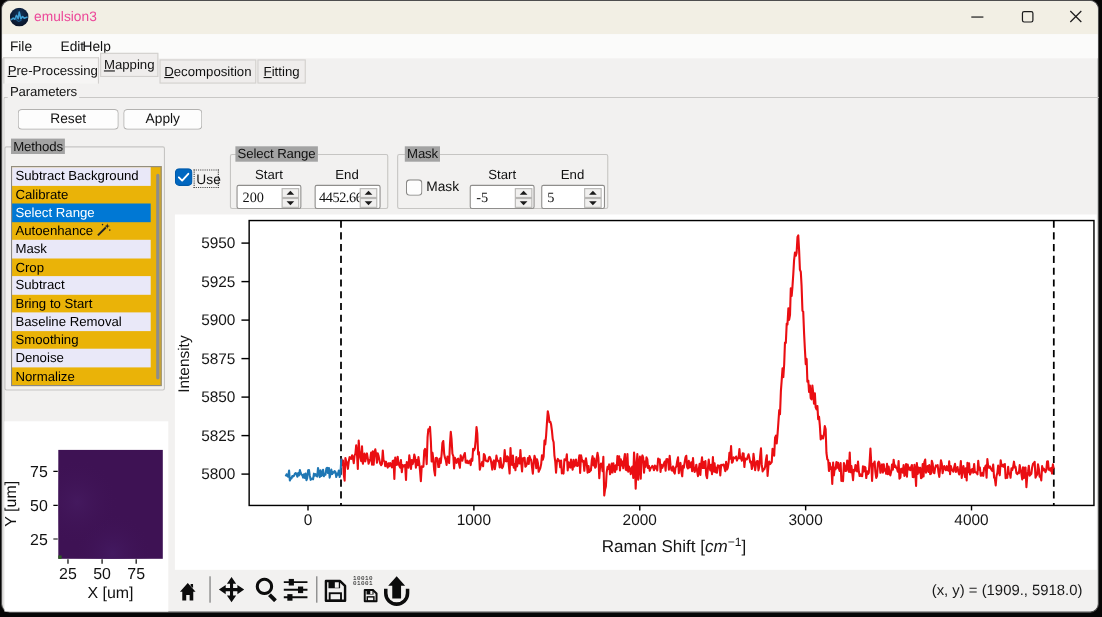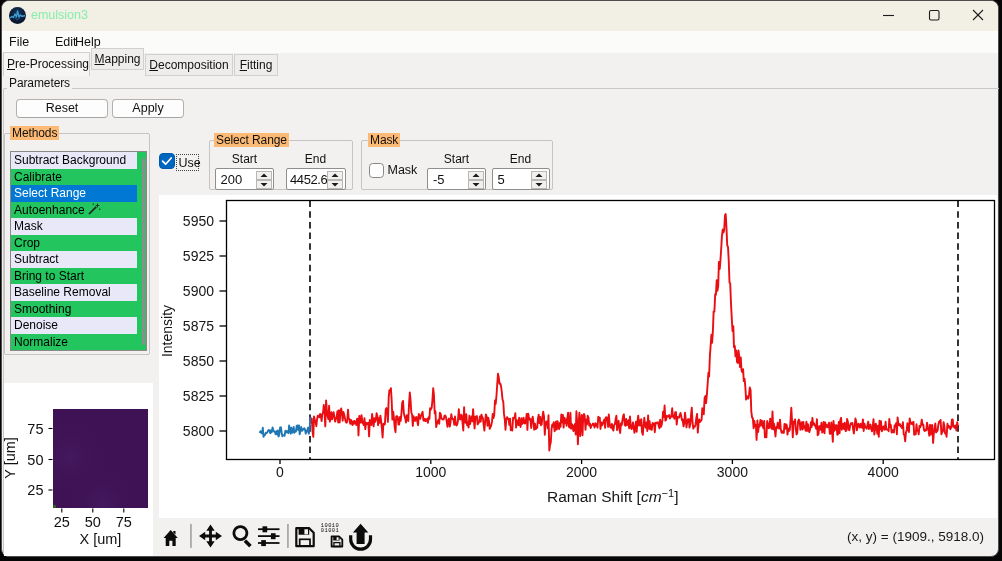--- a/index.html
+++ b/index.html
@@ -9,30 +9,30 @@
 #winbg { left:1px; top:0; width:998px; height:557px; background:#f2f1f0;
   border:1px solid #4e4e4e; border-radius:8px; }
 #title { left:2px; top:1px; width:996px; height:30px; background:#f2efe4;
   border-radius:8px 8px 0 0; }
 #menu { left:2px; top:31px; width:996px; height:22px; background:#fbfbfa; }
 .mi { position:absolute; top:35px; font-size:12.5px; color:#111; }
 .tab { position:absolute; font-size:12px; color:#111; text-align:center;
   border:1px solid #d2d0ce; background:#efedec; line-height:20px; white-space:nowrap; }
 .tabActive { background:#f6f5f4; border-bottom:none;text-align:right; }
 .gb { position:absolute; border:1px solid #c6c5c3; border-radius:2px; }
-.gbt { position:absolute; font-size:12px; color:#111; background:#fdba74; padding:0 2px; letter-spacing:-0.1px; }
+.gbt { position:absolute; font-size:12px; color:#111; background:#a3a3a3; padding:0 2px; letter-spacing:-0.1px; }
 .btn { position:absolute; background:#fdfdfd; border:1px solid #b3b2b0;
   border-bottom-color:#a5a4a2; border-radius:4px; font-size:12.5px; color:#111;
   text-align:center; }
 .lrow { position:absolute; left:0; width:126px; height:16.5px; font-size:12px;
   color:#000; padding-left:3px; line-height:16.5px; white-space:nowrap; overflow:hidden; }
 .lav { background:#e9e8f8; }
 .spin { position:absolute; background:#fff; border:1px solid #8f8e8c; border-radius:2px;
   font-size:13px; color:#111; height:21.5px; }
-.spin .tx { position:absolute; left:5px; top:2.5px; white-space:nowrap; overflow:hidden; }
+.spin .tx { position:absolute; left:5px; top:2.5px; white-space:nowrap; overflow:hidden;font-family:Liberation Serif, serif; }
 .sbu { position:absolute; right:1.5px; width:16px; height:9px;
   border:1px solid #b8b7b5; background:#f1f0ef; }
 .sbu svg { display:block; margin:0 auto; }
 .flab { position:absolute; font-size:12px; color:#111; text-align:center; }
 </style>
 </head>
 <body>
 <div class="abs" id="winbg"></div>
 <div class="abs" id="title"></div>
 <div class="abs" id="menu"></div>
@@ -42,21 +42,21 @@
       <radialGradient id="icg" cx="50%" cy="35%" r="75%">
     <stop offset="0%" stop-color="#14365c"></stop>
         <stop offset="60%" stop-color="#0c1c36"></stop>
     <stop offset="100%" stop-color="#081021"></stop>
       </radialGradient>
     </defs>
   <circle cx="8.5" cy="8.5" r="8.5" fill="url(#icg)"></circle>
   <polyline points="1,11 3,9.5 4.5,10.5 6,7 7.5,10 8.5,4 10,10 11.5,8 13,9.5 16,8.5" fill="none" stroke="#3f9fd4" stroke-width="1.4" stroke-linejoin="round"></polyline>
   <polyline points="5.5,9 6.5,11.5 8,12.5 10.5,11.5" fill="none" stroke="#1c5e8f" stroke-width="1"></polyline>
 </svg>
-<div class="abs" style="left:31px;top:8px;font-size:12.5px;color:#86efac">emulsion3</div>
+<div class="abs" style="left:31px;top:8px;font-size:12.5px;color:#ec4899">emulsion3</div>
 <svg class="abs" style="left:870px;top:0" width="130" height="30" viewBox="0 0 130 30">
   <g stroke="#1c1c1c" stroke-width="1.1" fill="none">
     <line x1="13" y1="15.5" x2="24" y2="15.5"></line>
     <rect x="59.5" y="10.5" width="9.5" height="9.5" rx="1.5"></rect>
     <line x1="103" y1="10" x2="113" y2="20"></line>
     <line x1="113" y1="10" x2="103" y2="20"></line>
   </g>
 </svg>
 
 <div class="mi" style="left:9px">File</div>
@@ -69,21 +69,21 @@
 <div class="tab" style="left:234px;top:54px;width:44px;height:22px"><u>F</u>itting</div>
 
 <div class="abs" style="left:3px;top:88px;width:996px;height:466px;border:1px solid #c9c8c6;border-bottom:none;border-right:none;border-radius:2px 0 0 0"></div>
 <div class="gbt" style="left:7px;top:76px;background:#f2f1f0">Parameters</div>
 
 <div class="btn" style="left:16px;top:99px;width:92px;height:19px;line-height:17px">Reset</div>
 <div class="btn" style="left:112px;top:99px;width:72px;height:19px;line-height:17px">Apply</div>
 
 <div class="gb" style="left:4px;top:133px;width:146px;height:222px"></div>
 <div class="gbt" style="left:10px;top:126px">Methods</div>
-<div class="abs" style="left:10px;top:151px;width:137px;height:200px;background:#22c55e;border:1px solid #8a8988">
+<div class="abs" style="left:10px;top:151px;width:137px;height:200px;background:#eab308;border:1px solid #8a8988">
   <div class="lrow lav" style="top:0">Subtract Background</div>
   <div class="lrow" style="top:16.5px">Calibrate</div>
   <div class="lrow" style="top:33px;background:#0078d4;color:#fff">Select Range</div>
   <div class="lrow" style="top:49.5px">Autoenhance <svg width="13" height="12" viewBox="0 0 13 12" style="vertical-align:-1px">
         <line x1="1" y1="11" x2="8.2" y2="3.8" stroke="#222" stroke-width="1.7"></line>
         <path d="M9.5 0 L10.1 1.9 L12 2.5 L10.1 3.1 L9.5 5 L8.9 3.1 L7 2.5 L8.9 1.9 Z" fill="#222"></path>
         <circle cx="5.2" cy="1.2" r="0.7" fill="#222"></circle>
         <circle cx="11.8" cy="6.2" r="0.7" fill="#222"></circle>
       </svg></div>
   <div class="lrow lav" style="top:66px">Mask</div>

